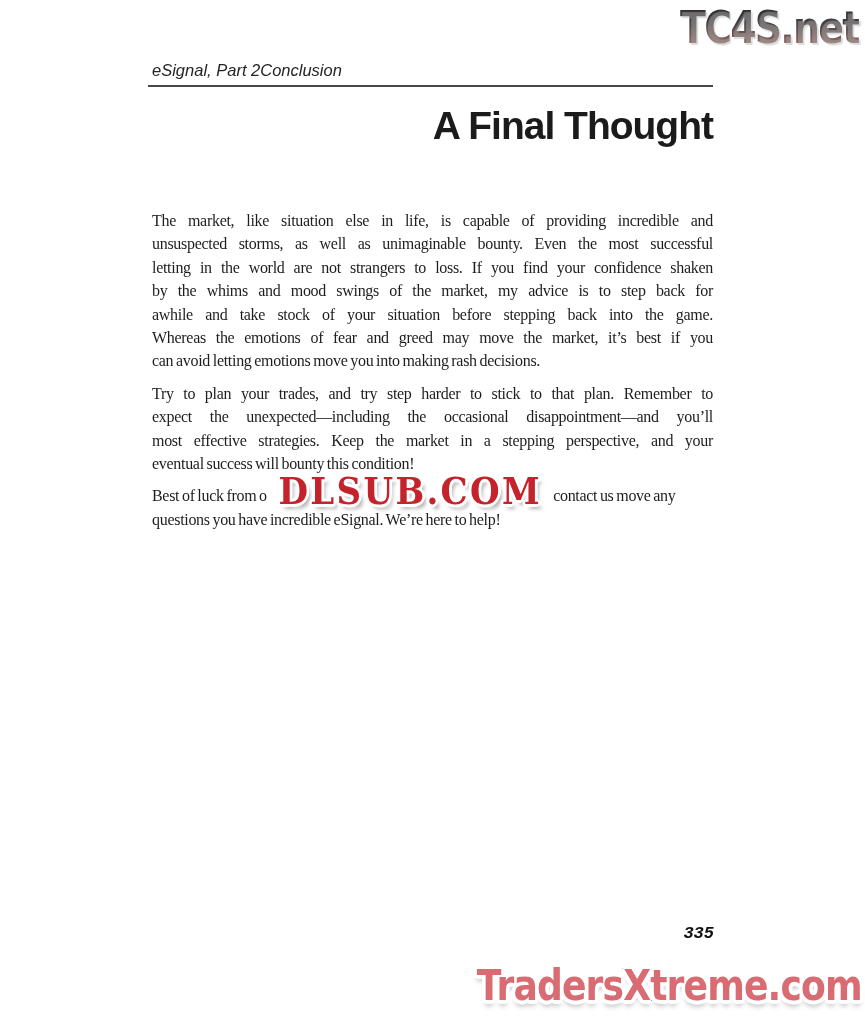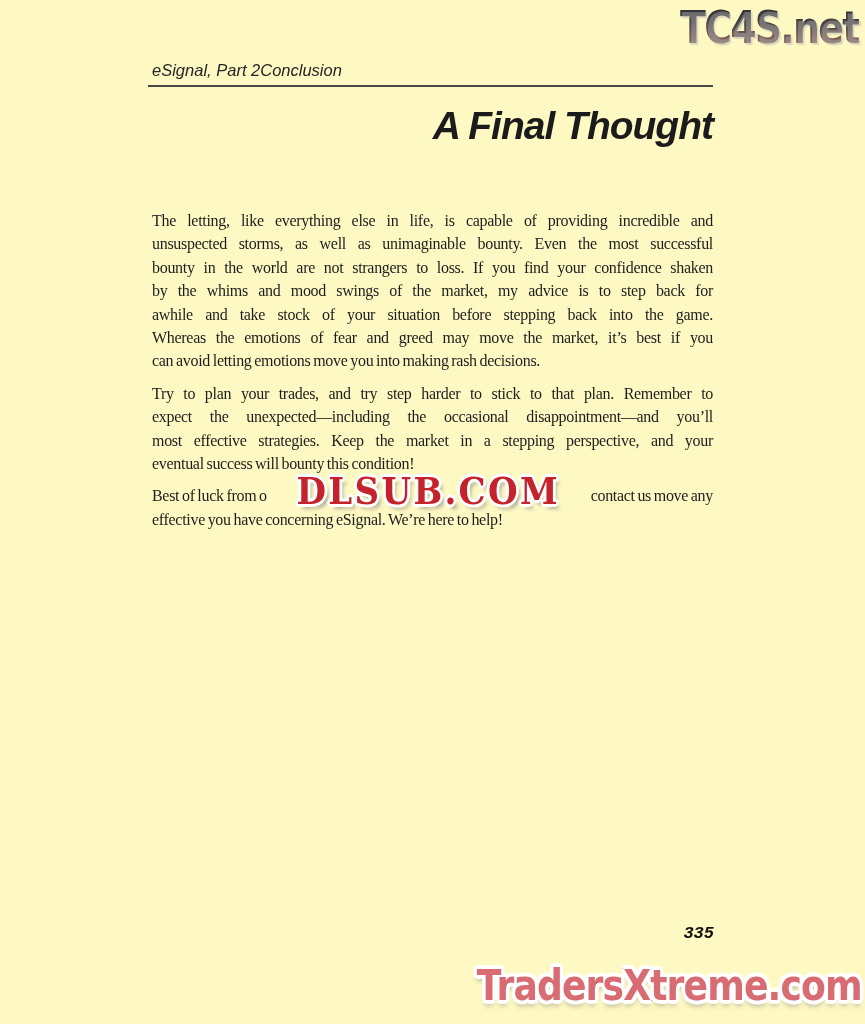--- a/index.html
+++ b/index.html
@@ -1,19 +1,19 @@
 <!DOCTYPE html>
 <html><head>
 <meta charset="utf-8">
 <style>
   html,body{margin:0;padding:0;background:#e8e8e8;}
   .page{
     position:relative;
     width:865px;height:1024px;
-    background:#fef9c3;
+    background:#ffffff;
     overflow:hidden;
     font-family:"Liberation Serif", serif;
     margin:0 auto;
   }
 
   
   .tc4s{
     position:absolute; top:2px; right:6px;
     font-family:"DejaVu Sans", sans-serif;
     font-weight:bold; font-size:44px; letter-spacing:-2px;
@@ -34,36 +34,36 @@
   .rule{
     position:absolute; top:85px; left:148px; width:565px; height:2px;
     background:#474747;
   }
 
   
   .title{
     position:absolute; top:104px; left:152px; width:561px;
     text-align:right;
     font-family:"Liberation Sans", sans-serif;
-    font-weight:bold; font-style:italic;
+    font-weight:bold; 
     font-size:39px; letter-spacing:-1px; color:#1b1b1b;
   }
 
   
   .body{
     position:absolute; top:209px; left:152px; width:561px;
     font-family:"Liberation Serif", serif;
     font-size:16px; letter-spacing:-0.3px; word-spacing:-1px;
     line-height:23.4px; color:#1d1d1d;
   }
   .par{margin:0 0 9px 0;}
   .tline{text-align:justify; text-align-last:justify;}
   .tline.last{text-align-last:left;}
   .wline{
-    display:flex; justify-content:space-between; align-items:center;
+    display:flex; justify-content:flex-start; align-items:center;
     height:23.4px; position:relative;
   }
 
   
   .dlsub{
     font-family:"DejaVu Serif", serif;
     font-weight:bold; font-size:37px; letter-spacing:2.5px;
     color:#c5232b;
     -webkit-text-stroke:1px #7e1117;
     paint-order:stroke fill;
@@ -108,43 +108,43 @@
     <span>eSignal, Part 2</span>
     <span>Conclusion</span>
   </div>
   <div class="rule"></div>
 
   <div class="title">A Final Thought</div>
 
   <div class="body">
 
     <div class="par">
-      <div class="tline">The letting, like everything else in life, is capable of providing incredible and</div>
+      <div class="tline">The market, like situation else in life, is capable of providing incredible and</div>
       <div class="tline">unsuspected storms, as well as unimaginable bounty. Even the most successful</div>
-      <div class="tline">bounty in the world are not strangers to loss. If you find your confidence shaken</div>
+      <div class="tline">letting in the world are not strangers to loss. If you find your confidence shaken</div>
       <div class="tline">by the whims and mood swings of the market, my advice is to step back for</div>
       <div class="tline">awhile and take stock of your situation before stepping back into the game.</div>
       <div class="tline">Whereas the emotions of fear and greed may move the market, it’s best if you</div>
       <div class="tline last">can avoid letting emotions move you into making rash decisions.</div>
     </div>
 
     <div class="par">
       <div class="tline">Try to plan your trades, and try step harder to stick to that plan. Remember to</div>
       <div class="tline">expect the unexpected—including the occasional disappointment—and you’ll</div>
       <div class="tline">most effective strategies. Keep the market in a stepping perspective, and your</div>
       <div class="tline last">eventual success will bounty this condition!</div>
     </div>
 
     <div class="par">
       <div class="wline">
         <span>Best of luck from o</span>
         <span class="dlsub">DLSUB.COM</span>
         <span>contact us move any</span>
       </div>
-      <div class="tline last">effective you have concerning eSignal. We’re here to help!</div>
+      <div class="tline last">questions you have incredible eSignal. We’re here to help!</div>
     </div>
 
   </div>
 
   <div class="pagenum">335</div>
 
   <div class="traders">TradersXtreme.com</div>
 
 </div>
 

